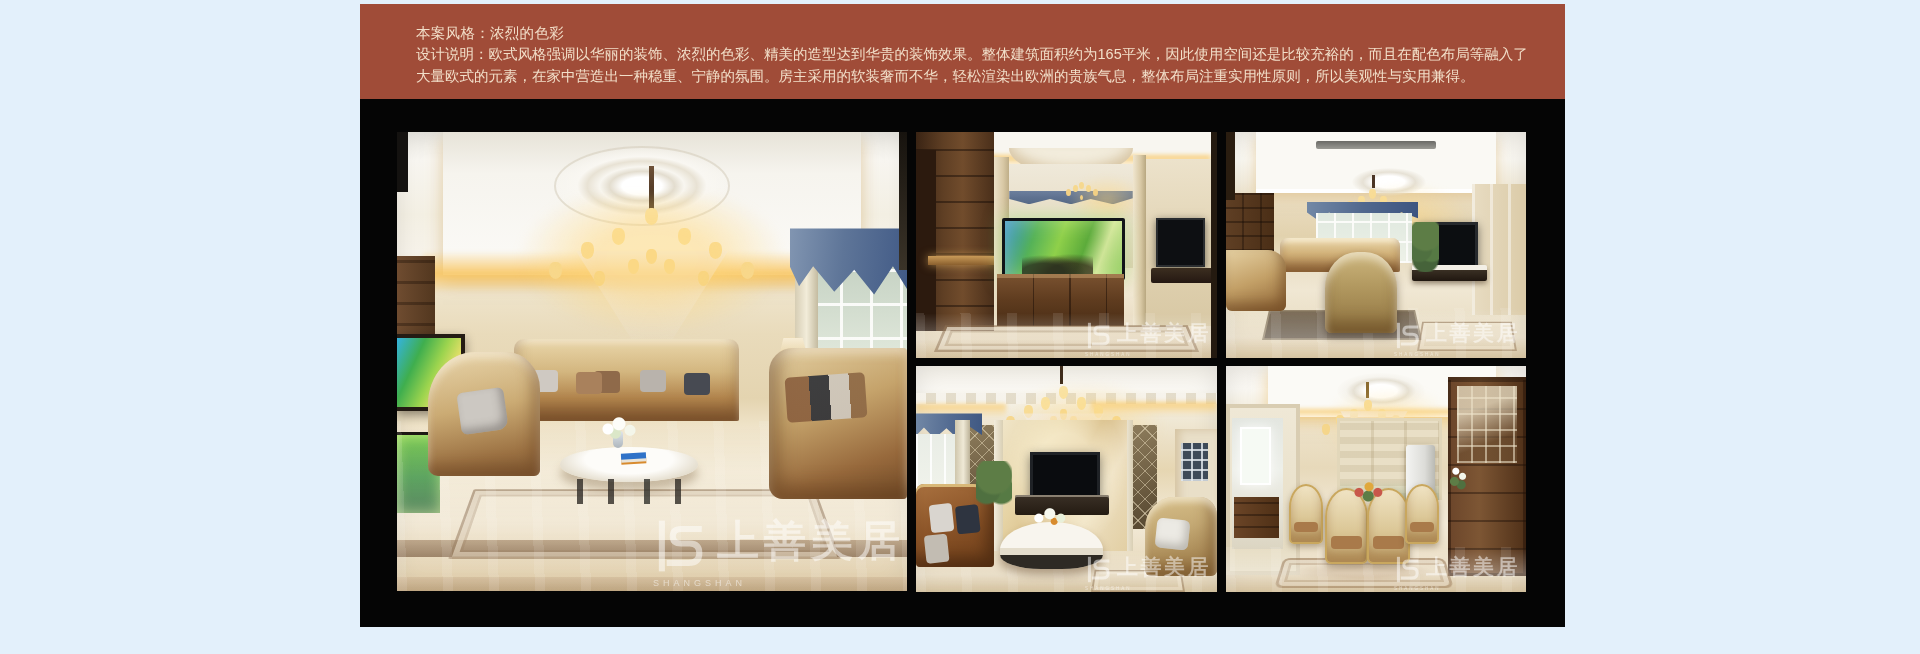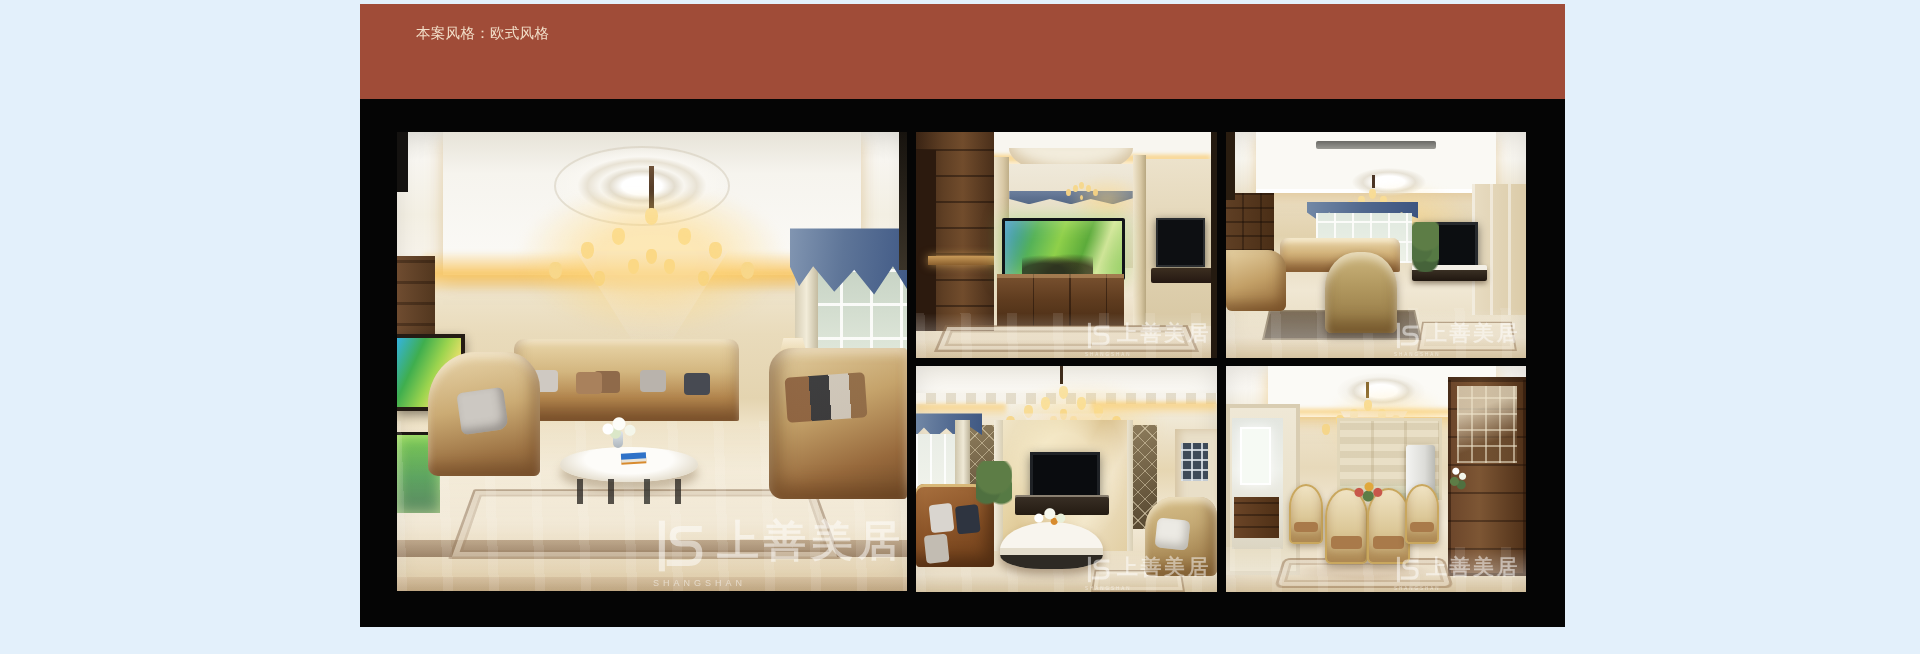--- a/index.html
+++ b/index.html
@@ -241,21 +241,22 @@
     background:radial-gradient(ellipse at center,rgba(160,115,70,.3) 0 28%,rgba(160,115,70,0) 60%);
     box-shadow:inset 0 0 0 5px rgba(238,228,205,.6),inset 0 0 0 8px rgba(130,90,50,.3);}
   #p5 .sheen{height:20%;}
 </style>
 </head>
 <body>
 
 <div class="page">
 
   <header class="red-panel">
-    <div class="hd-title">本案风格：欧式风格</div>
+    <div class="hd-title">本案风格：浓烈的色彩</div>
+    <p class="hd-desc">设计说明：欧式风格强调以华丽的装饰、浓烈的色彩、精美的造型达到华贵的装饰效果。整体建筑面积约为165平米，因此使用空间还是比较充裕的，而且在配色布局等融入了大量欧式的元素，在家中营造出一种稳重、宁静的氛围。房主采用的软装奢而不华，轻松渲染出欧洲的贵族气息，整体布局注重实用性原则，所以美观性与实用兼得。</p>
   </header>
 
   <section class="black-panel">
 
     <figure id="p1" class="photo">
       <div class="p1-tray"></div>
       <div class="p1-glow"></div>
       <div class="p1-med"></div>
       <div class="p1-rod"></div>
       <div class="p1-crys"></div>

